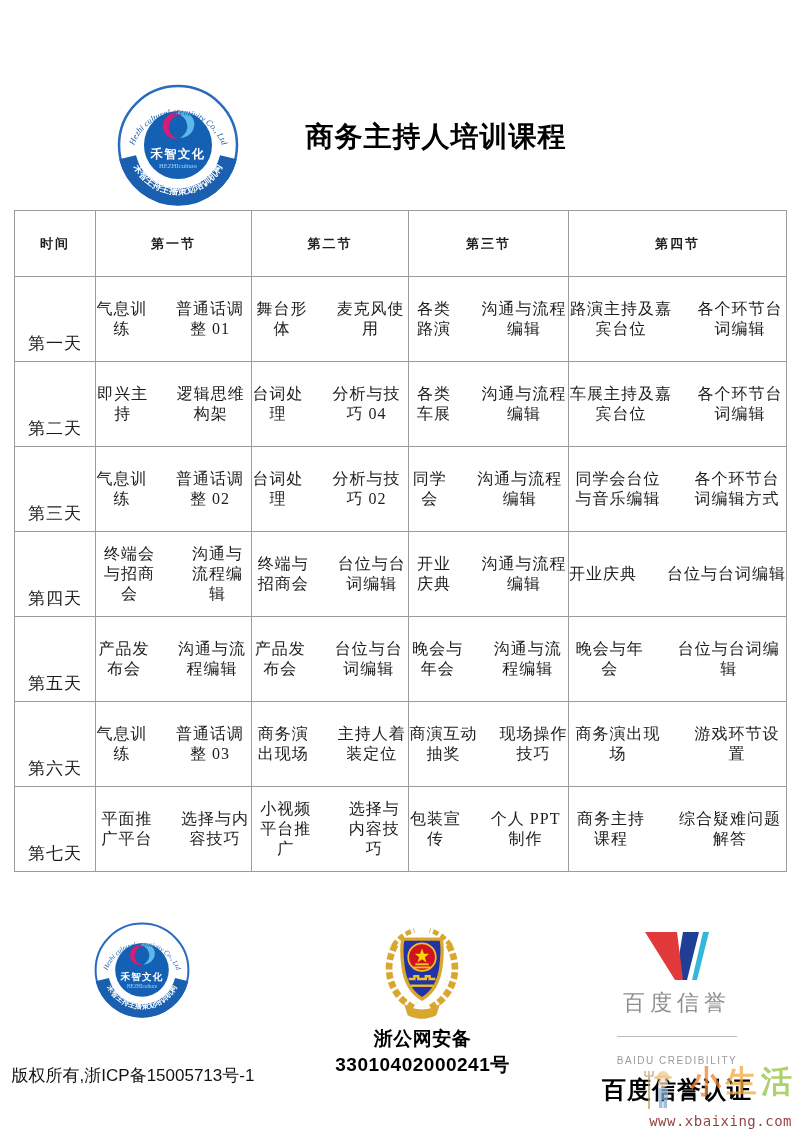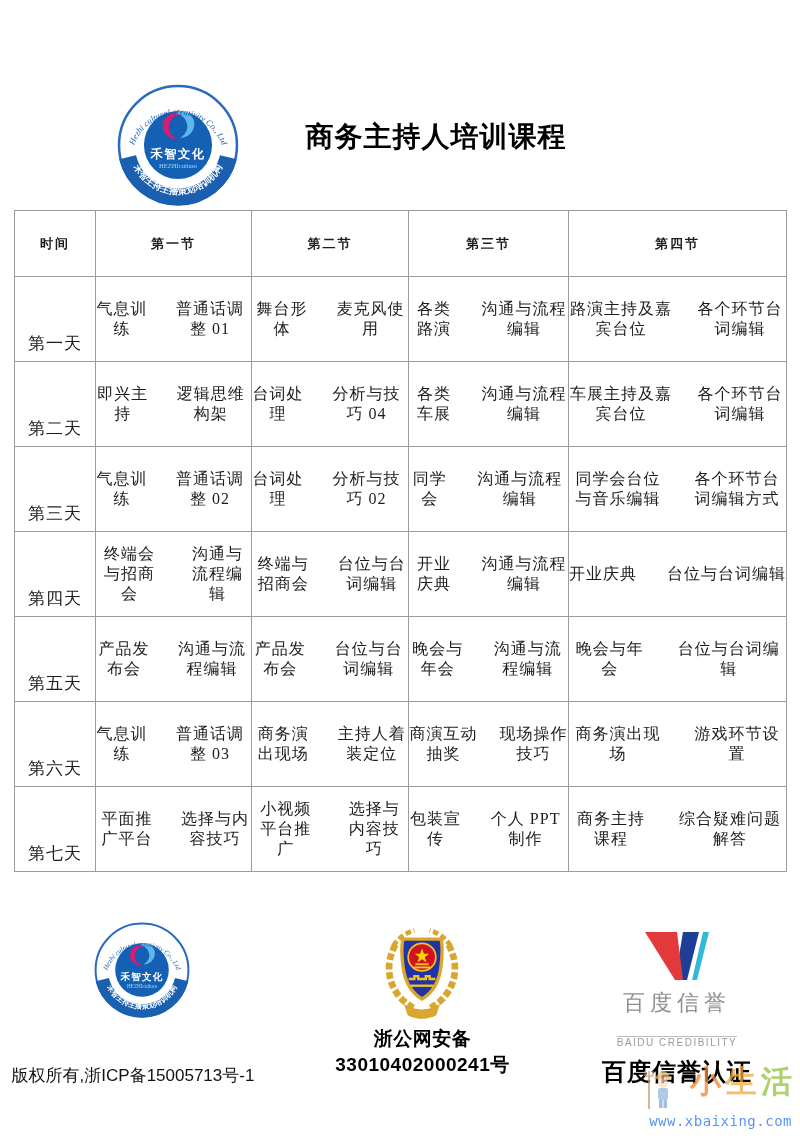--- a/index.html
+++ b/index.html
@@ -29,32 +29,32 @@
   .hezhi-logo-bottom{position:absolute;left:94px;top:922px;}
   .copyright-text{position:absolute;left:8px;top:1028px;width:250px;text-align:center;
         font-size:17px;color:#111;margin-top:36px;}
   .police-badge{position:absolute;left:372px;top:920px;}
   .police-text{position:absolute;left:295px;top:1026px;width:255px;text-align:center;
         font-size:19px;font-weight:bold;color:#000;letter-spacing:0.5px;}
   .baidu-block{position:absolute;left:597px;top:928px;width:160px;text-align:center;}
   .baidu-v{display:block;margin:0 auto;}
   .baidu-name{font-size:22px;letter-spacing:5px;color:#8e8e8e;margin-top:2px;}
   .baidu-en{font-size:10px;letter-spacing:1.5px;color:#9a9a9a;margin-top:18px;
-        border-top:1px solid #bdbdbd;padding-top:0;display:inline-block;}
+        border-top:1px solid #bdbdbd;padding-top:18px;display:inline-block;}
   .baidu-cert{font-size:24px;font-weight:bold;color:#000;margin-top:6px;letter-spacing:1px;}
 
   
   .watermark{position:absolute;right:8px;bottom:10px;width:150px;text-align:right;}
   .wm-row{display:flex;justify-content:flex-end;gap:14px;}
   .wm-chars span{font-weight:bold;font-size:31px;line-height:30px;opacity:.75;}
   .wm-c0{color:#ef8332;}
   .wm-c1{color:#f2a93b;}
   .wm-c2{color:#94c13d;}
   .wm-url{font-family:"DejaVu Sans Mono","Liberation Mono",monospace;
-        font-size:14px;color:#3b82f6;opacity:.85;letter-spacing:0.5px;}
+        font-size:14px;color:#7f1d1d;opacity:.85;letter-spacing:0.5px;}
 
   svg text{font-family:"Liberation Serif","DejaVu Serif",serif;}
 </style>
 </head>
 <body>
 
 <div class="page">
 
   <svg class="hezhi-logo-top" width="122" height="122" viewBox="0 0 120 120">
     <circle cx="60" cy="60" r="58" fill="#ffffff" stroke="#2a6bbf" stroke-width="2.5"></circle>

